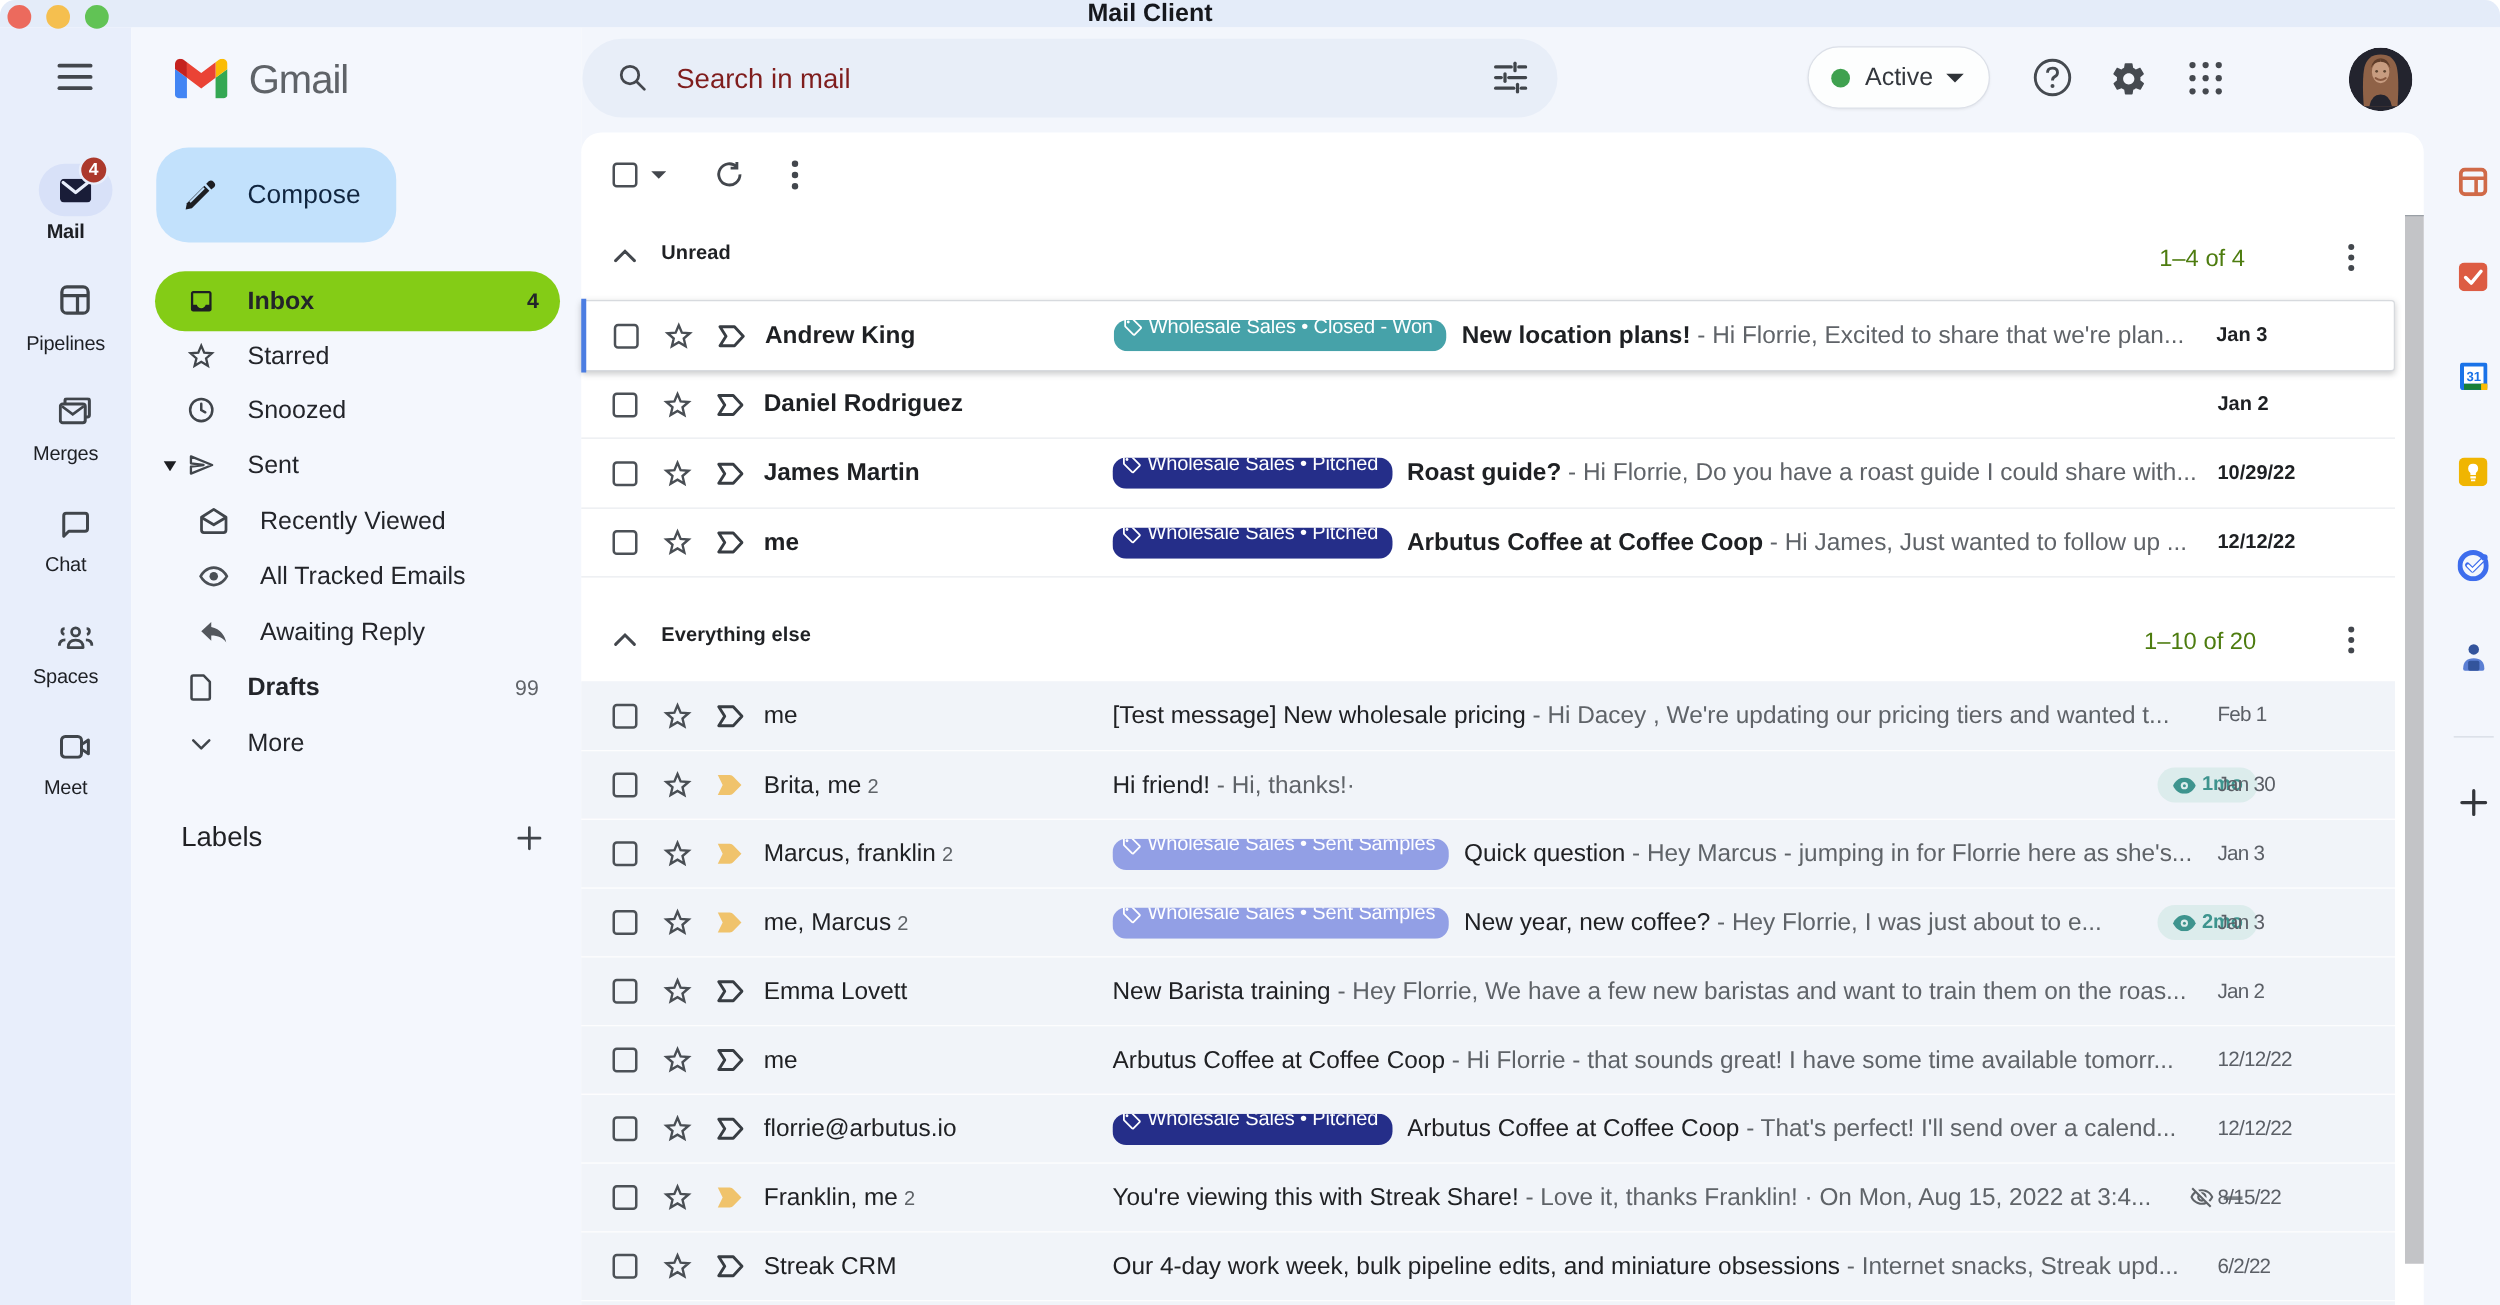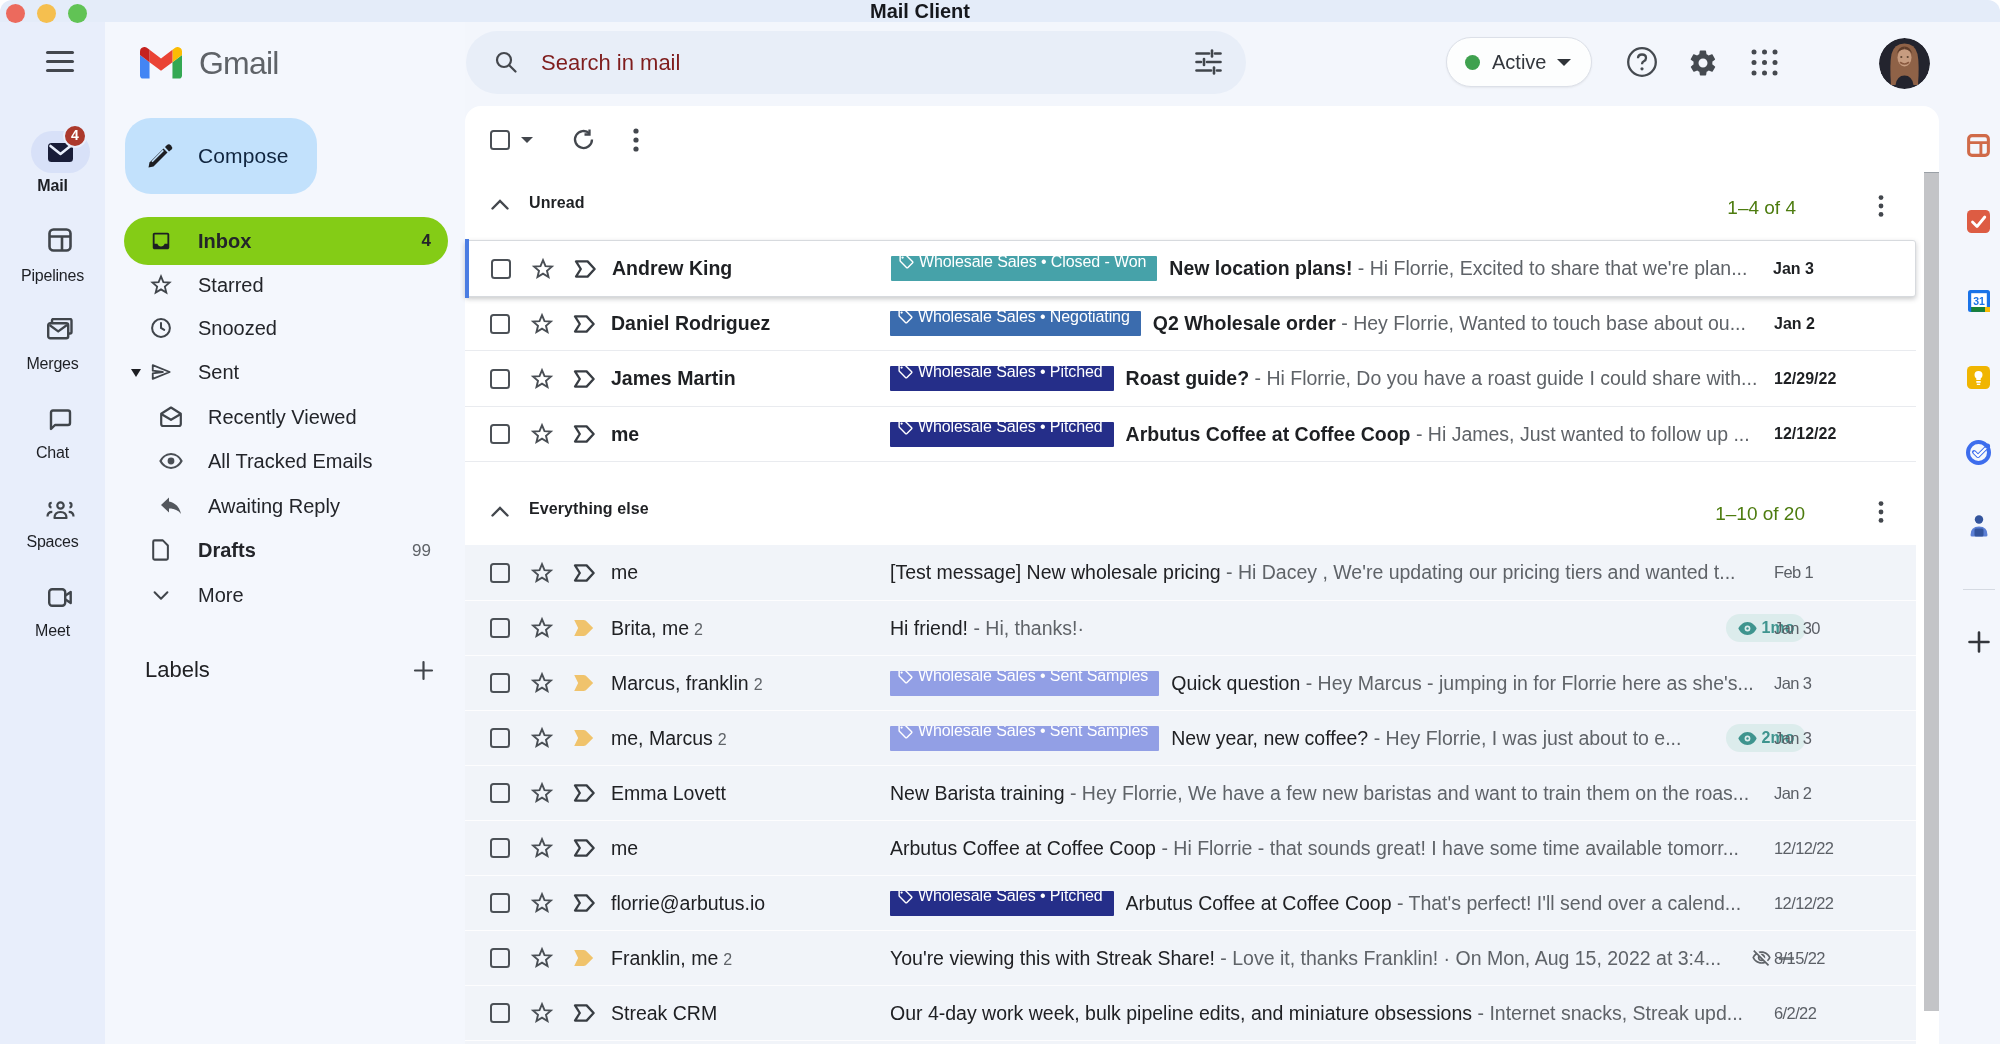--- a/index.html
+++ b/index.html
@@ -57,21 +57,21 @@
 .row .datez { position:absolute; right:22px; width:120px; text-align:left; font-size:16px; }
 .unread .sender, .unread .subj { font-weight:bold; }
 .unread .datez { font-weight:bold; color:#1e2023; }
 .read .datez { font-weight:normal; color:#5b5f66; font-size:16.5px; letter-spacing:-0.6px; }
 .read { background:#f1f4f9; }
 .read .sender { color:#202124; }
 .subj { color:#1e2023; }
 .subjr { color:#202124; }
 .snip { color:#5f6368; }
 .cnt2 { color:#5f6368; font-size:16px; padding-left:5px; }
-.chip { display:inline-flex; align-items:center; height:25px; border-radius:1px; color:#fff; font-size:16px; font-weight:500; padding:0 11px 14px 7px; margin-right:12px; flex:none; letter-spacing:-0.1px; }
+.chip { display:inline-flex; align-items:center; height:25px; border-radius:11px; color:#fff; font-size:16px; font-weight:500; padding:0 11px 14px 7px; margin-right:12px; flex:none; letter-spacing:-0.1px; }
 .chip svg { margin-right:4px; }
 .eyechip { position:absolute; right:110px; width:80px; height:28px; background:#dcecec; border-radius:14px; display:flex; align-items:center; justify-content:center; gap:5px; color:#3e948e; font-size:16px; font-weight:bold; }
 .readline { border-top:1px solid #fdfdfe; }
 .sep { border-bottom:1px solid #e9ebef; }
 .scrollthumb { left:1924px; top:172px; width:15px; height:839px; background:#c3c4c7; border-top:1px solid #9aa0a6; }
 </style>
 </head>
 <body>
 <div class="page">
   <div class="abs titlebar"></div>
@@ -322,46 +322,39 @@
   </div>
   <div class="abs row unread sep" style="top:297px; height:54px;">
     <div class="cb"></div>
     <svg class="star" viewBox="0 0 24 24">
         <path fill="none" stroke="#494e54" stroke-width="1.9" d="M12 3.2l2.5 5.9 6.4.5-4.9 4.2 1.5 6.2-5.5-3.3-5.5 3.3 1.5-6.2-4.9-4.2 6.4-.5z"></path>
       </svg>
     <svg class="mk" viewBox="0 0 22 18">
         <path d="M2 1.4 H13.6 L20.6 9 L13.6 16.6 H2 L6.8 9 Z" fill="none" stroke="#383d43" stroke-width="2.3" stroke-linejoin="round"></path>
       </svg>
     <div class="sender">Daniel Rodriguez</div>
-    <div class="mid">
-      <span class="chip" style="background:#3b6cae;"><svg width="17" height="17" viewBox="0 0 24 24">
-            <path fill="#fff" d="M21.41 11.58l-9-9C12.05 2.22 11.55 2 11 2H4c-1.1 0-2 .9-2 2v7c0 .55.22 1.05.59 1.42l9 9c.36.36.86.58 1.41.58s1.05-.22 1.41-.59l7-7c.37-.36.59-.86.59-1.41s-.22-1.06-.59-1.42zM13 20.01L4 11V4h7v-.01l9 9-7 7.02z"></path>
-            <circle cx="6.5" cy="6.5" r="1.6" fill="#fff"></circle>
-          </svg>Wholesale Sales • Negotiating</span>
-      <span class="txt"><span class="subj">Q2 Wholesale order</span><span class="snip">&nbsp;- Hey Florrie, Wanted to touch base about ou...</span></span>
-    </div>
     <div class="datez">Jan 2</div>
   </div>
   <div class="abs row unread sep" style="top:351px; height:56px;">
     <div class="cb"></div>
     <svg class="star" viewBox="0 0 24 24">
         <path fill="none" stroke="#494e54" stroke-width="1.9" d="M12 3.2l2.5 5.9 6.4.5-4.9 4.2 1.5 6.2-5.5-3.3-5.5 3.3 1.5-6.2-4.9-4.2 6.4-.5z"></path>
       </svg>
     <svg class="mk" viewBox="0 0 22 18">
         <path d="M2 1.4 H13.6 L20.6 9 L13.6 16.6 H2 L6.8 9 Z" fill="none" stroke="#383d43" stroke-width="2.3" stroke-linejoin="round"></path>
       </svg>
     <div class="sender">James Martin</div>
     <div class="mid">
       <span class="chip" style="background:#252e89;"><svg width="17" height="17" viewBox="0 0 24 24">
             <path fill="#fff" d="M21.41 11.58l-9-9C12.05 2.22 11.55 2 11 2H4c-1.1 0-2 .9-2 2v7c0 .55.22 1.05.59 1.42l9 9c.36.36.86.58 1.41.58s1.05-.22 1.41-.59l7-7c.37-.36.59-.86.59-1.41s-.22-1.06-.59-1.42zM13 20.01L4 11V4h7v-.01l9 9-7 7.02z"></path>
             <circle cx="6.5" cy="6.5" r="1.6" fill="#fff"></circle>
           </svg>Wholesale Sales • Pitched</span>
       <span class="txt"><span class="subj">Roast guide?</span><span class="snip">&nbsp;- Hi Florrie, Do you have a roast guide I could share with...</span></span>
     </div>
-    <div class="datez">12/29/22</div>
+    <div class="datez">10/29/22</div>
   </div>
   <div class="abs row unread sep" style="top:407px; height:55px;">
     <div class="cb"></div>
     <svg class="star" viewBox="0 0 24 24">
         <path fill="none" stroke="#494e54" stroke-width="1.9" d="M12 3.2l2.5 5.9 6.4.5-4.9 4.2 1.5 6.2-5.5-3.3-5.5 3.3 1.5-6.2-4.9-4.2 6.4-.5z"></path>
       </svg>
     <svg class="mk" viewBox="0 0 22 18">
         <path d="M2 1.4 H13.6 L20.6 9 L13.6 16.6 H2 L6.8 9 Z" fill="none" stroke="#383d43" stroke-width="2.3" stroke-linejoin="round"></path>
       </svg>
     <div class="sender">me</div>

